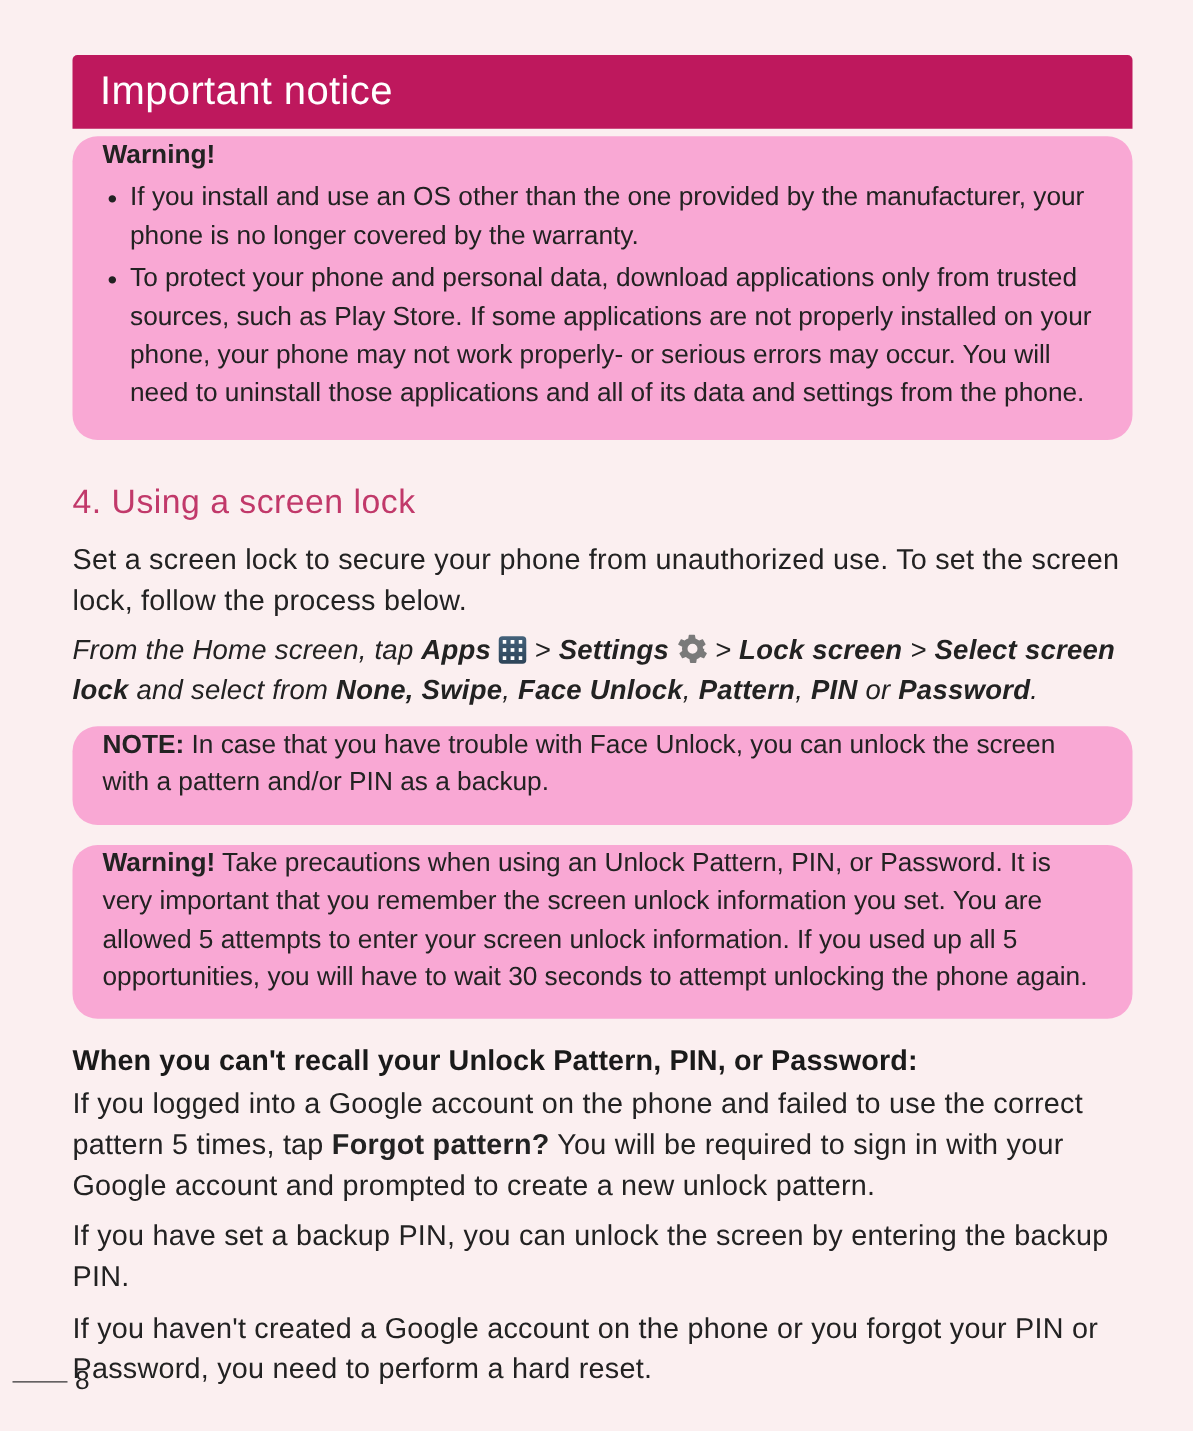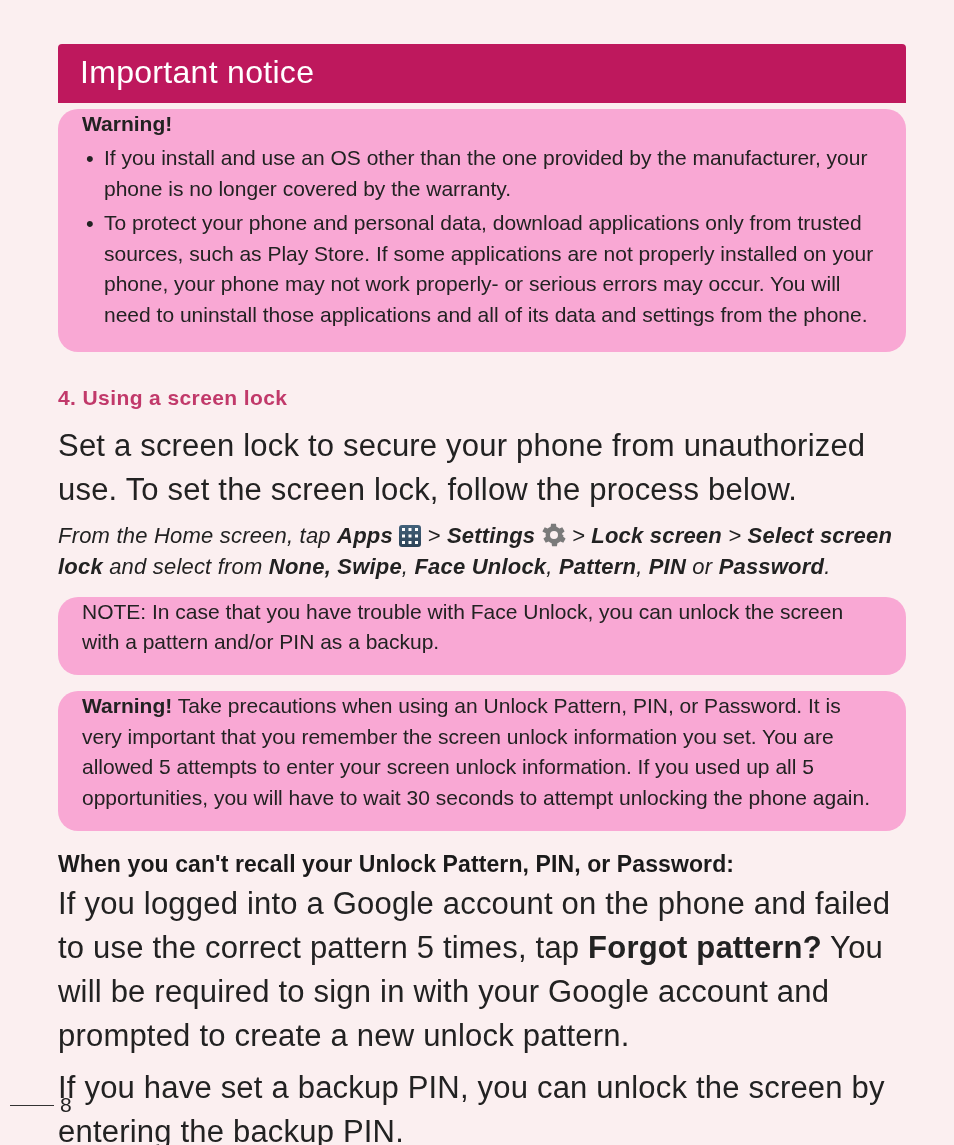--- a/index.html
+++ b/index.html
@@ -50,27 +50,27 @@
   ul.bullets li::before {
     content: "•";
     position: absolute;
     left: 4px;
     top: 0;
     font-size: 22px;
     line-height: 1.45;
   }
   h2.section {
     color: #c1396a;
-    font-size: 21px;
-    font-weight: 700;
+    font-size: 27px;
+    font-weight: 400;
     letter-spacing: 0.4px;
     margin: 34px 0 14px 0;
   }
   p.body {
-    font-size: 31px;
+    font-size: 23px;
     line-height: 1.42;
     color: #222;
     margin-bottom: 8px;
     font-weight: 300;
     letter-spacing: 0.2px;
   }
   p.body.navline {
     font-size: 22px;
     font-style: italic;
   }
@@ -90,21 +90,21 @@
     width: 24px; height: 24px;
     color:#6a6a6a;
   }
   h3.subhead {
     font-size: 23px;
     font-weight: 700;
     letter-spacing: 0.1px;
     margin: 20px 0 4px 0;
     color: #1a1a1a;
   }
-  .note-box .label { font-weight: 400; }
+  .note-box .label { font-weight: 700; }
   .note-box { margin-top: 14px; margin-bottom: 16px; }
   .pagenum-wrap {
     position: absolute;
     left: 10px;
     bottom: 28px;
     display: flex;
     align-items: center;
   }
   .pagenum-line {
     width: 44px;

